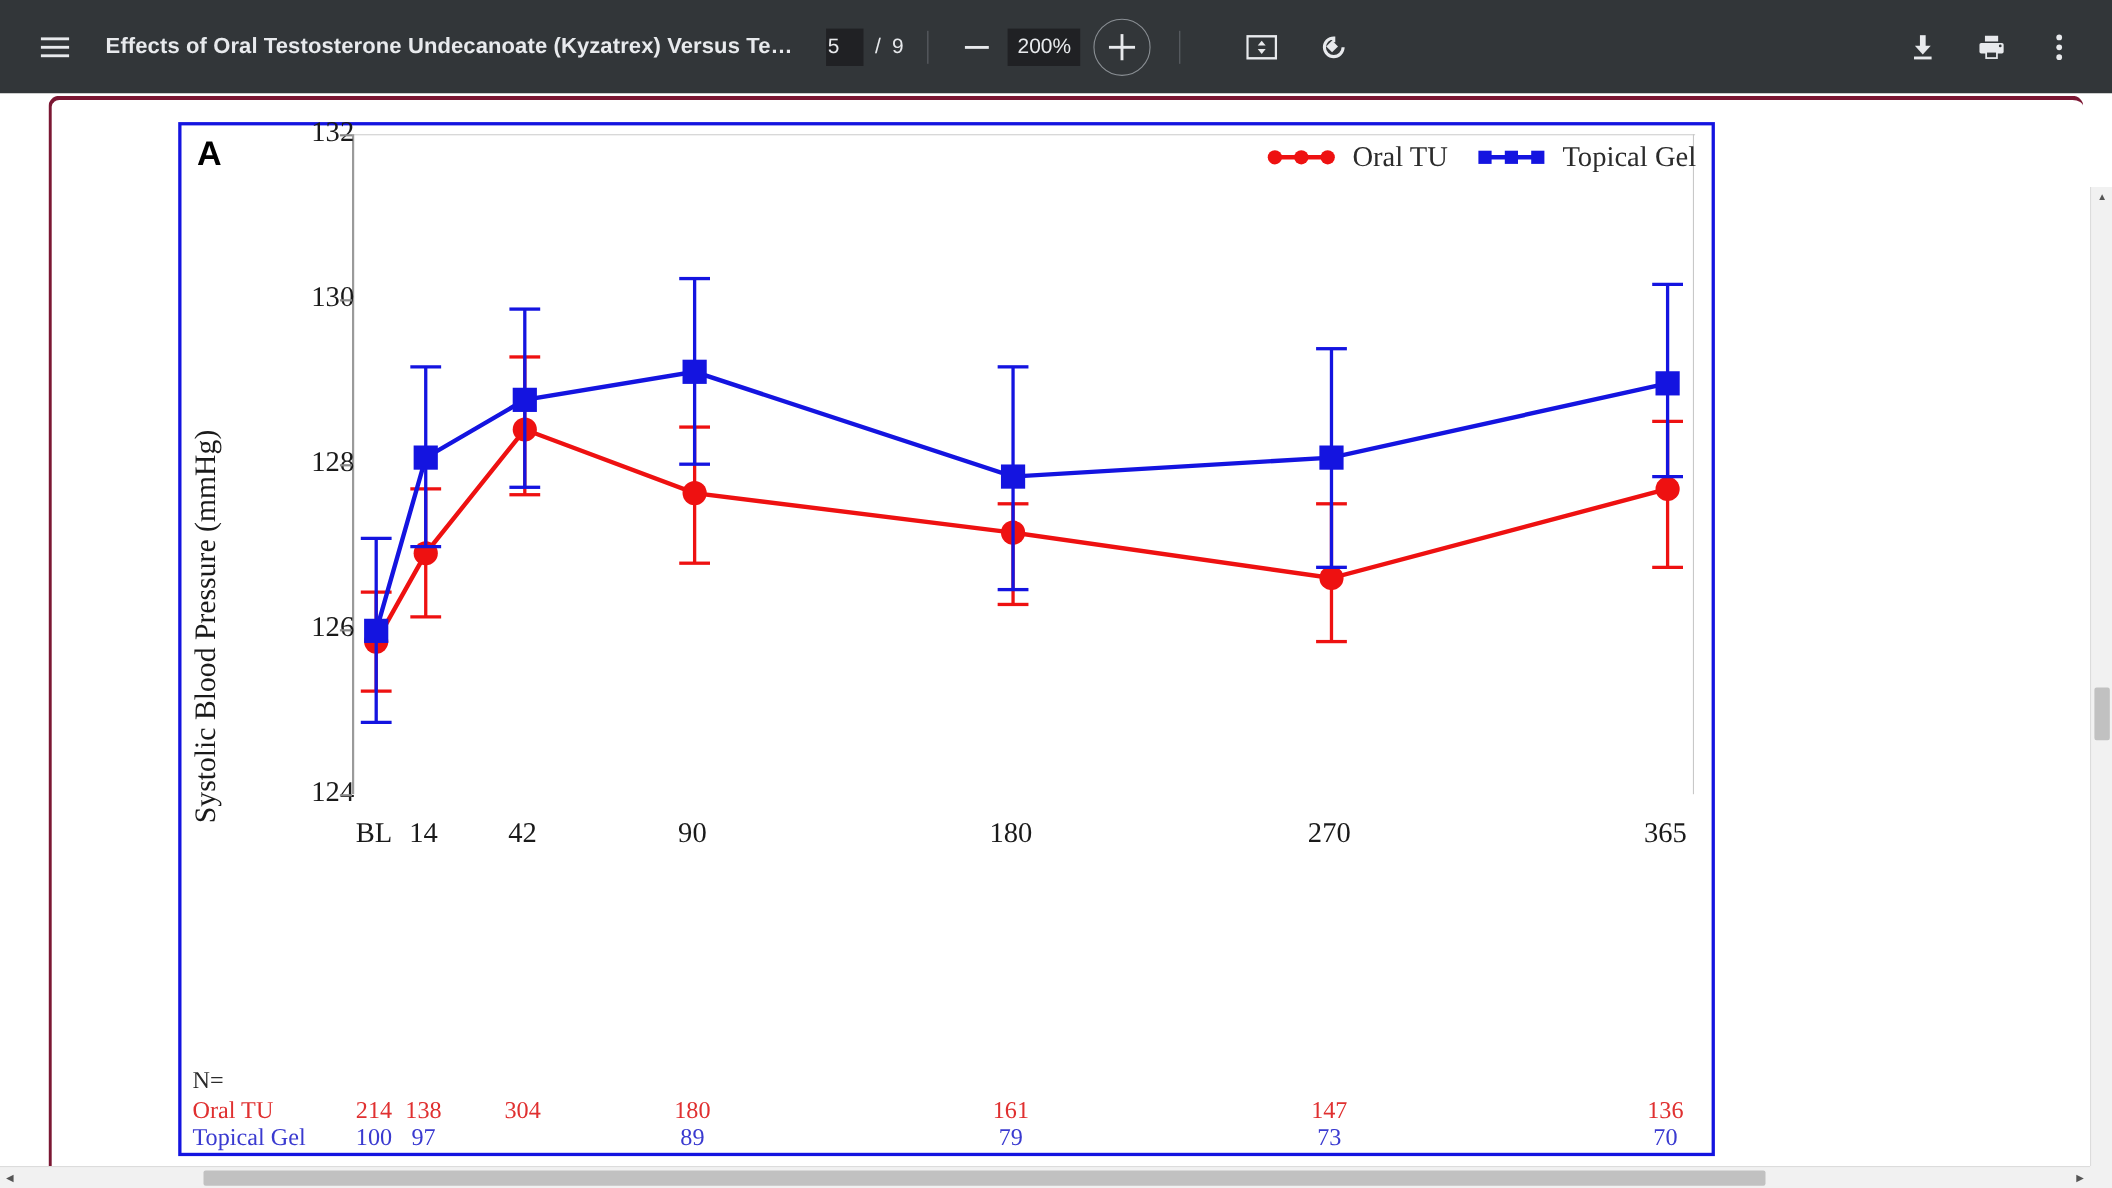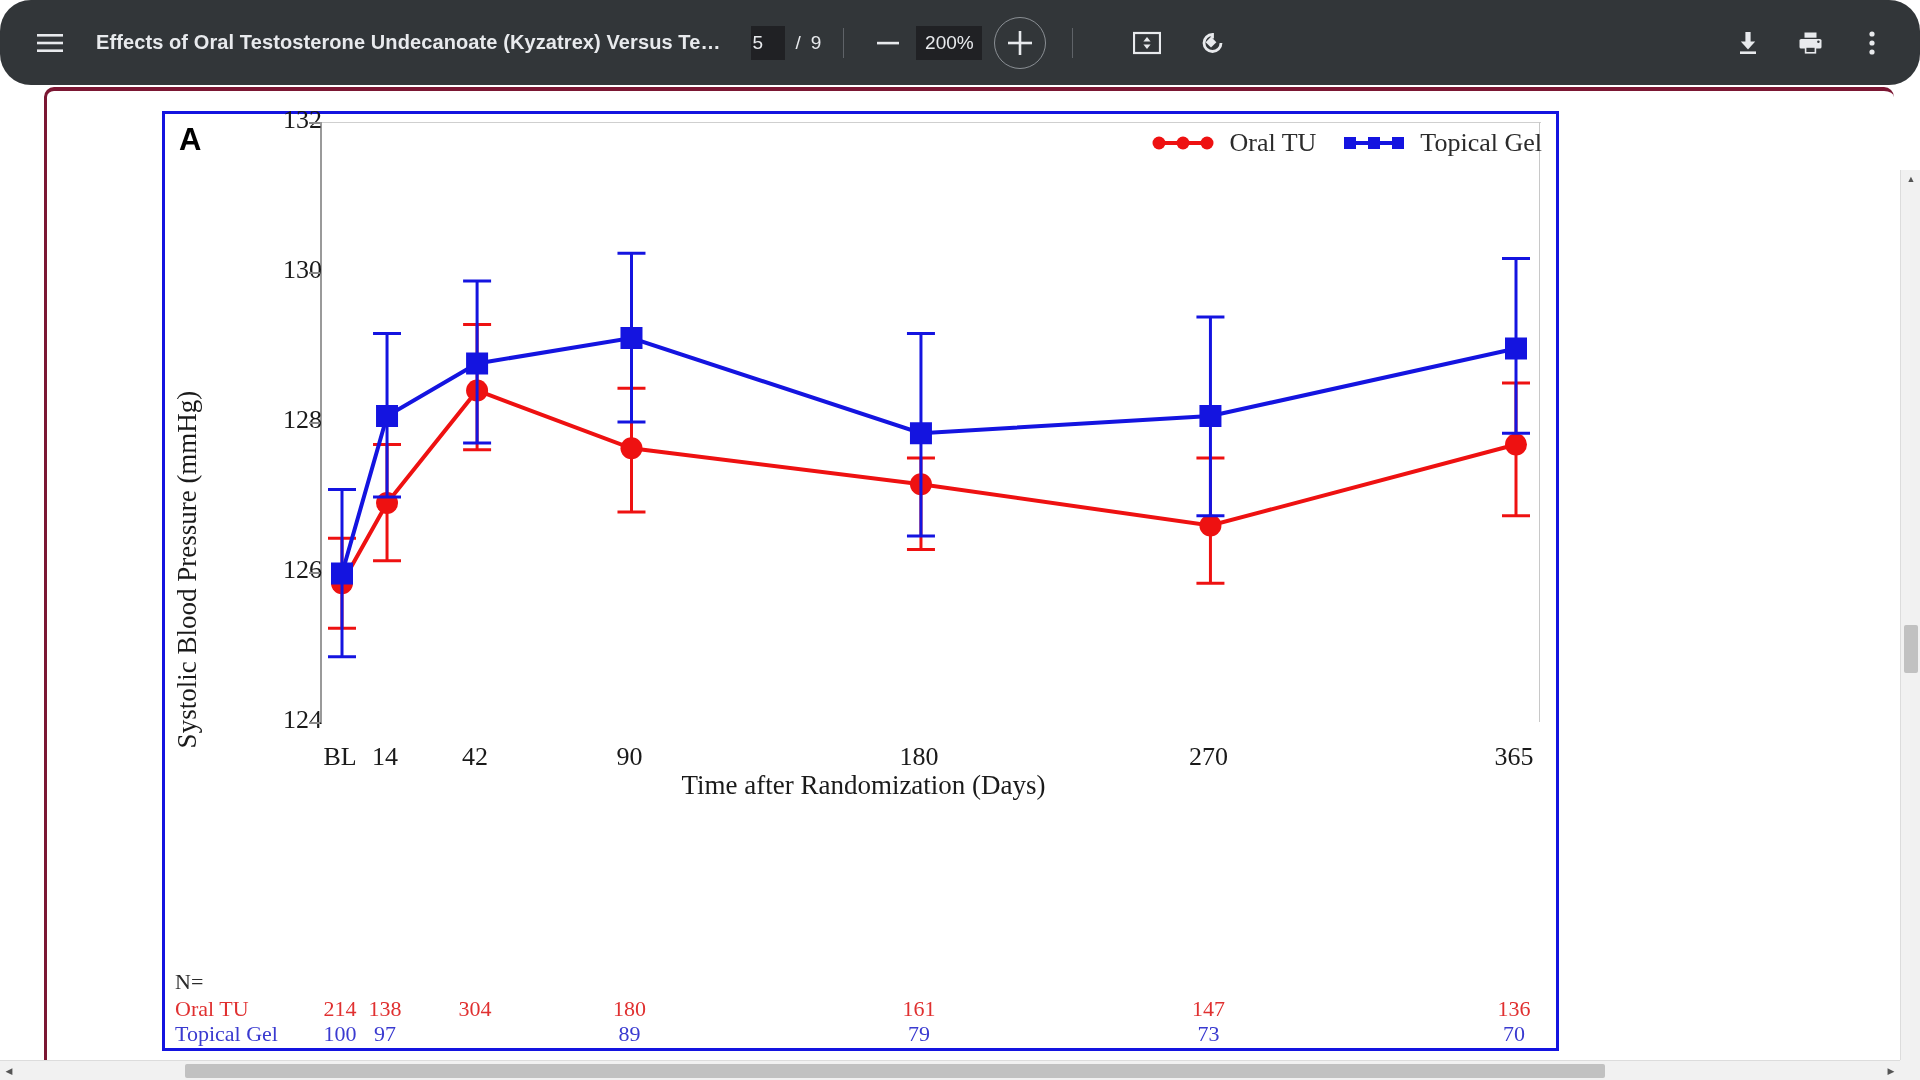--- a/index.html
+++ b/index.html
@@ -12,21 +12,20 @@
   }
 
   
   #toolbar {
     position: absolute; top: 0; left: 0;
     width: 1920px; height: 85px;
     background: #323639;
     display: flex; align-items: center;
     color: #e8eaed;
     user-select: none;
-    border-radius: 31px;
   }
   .tb-icon-btn {
     width: 52px; height: 52px;
     display: flex; align-items: center; justify-content: center;
     border-radius: 50%;
     cursor: pointer;
     flex: 0 0 auto;
   }
   .tb-icon-btn svg { display: block; }
   #menu-btn { margin-left: 24px; }
@@ -395,21 +394,20 @@
       <div id="xtick-container">
           <div class="xtick-label" style="left: 175px; top: 628px;">BL</div>
           <div class="xtick-label" style="left: 220.03px; top: 628px;">14</div>
           <div class="xtick-label" style="left: 310.09px; top: 628px;">42</div>
           <div class="xtick-label" style="left: 464.479px; top: 628px;">90</div>
           <div class="xtick-label" style="left: 753.959px; top: 628px;">180</div>
           <div class="xtick-label" style="left: 1043.44px; top: 628px;">270</div>
           <div class="xtick-label" style="left: 1349px; top: 628px;">365</div>
         </div>
 
-      <div id="x-axis-title" style="top: 656px;">Time after Randomization (Days)</div>
 
       <div id="legend">
         <div class="legend-entry">
           <svg width="64" height="18" viewBox="0 0 64 18">
             <line x1="6" y1="9" x2="58" y2="9" stroke="#ee1111" stroke-width="4"></line>
             <circle cx="8" cy="9" r="6.5" fill="#ee1111"></circle>
             <circle cx="32" cy="9" r="6.5" fill="#ee1111"></circle>
             <circle cx="56" cy="9" r="6.5" fill="#ee1111"></circle>
           </svg>
           <span class="legend-text">Oral TU</span>

